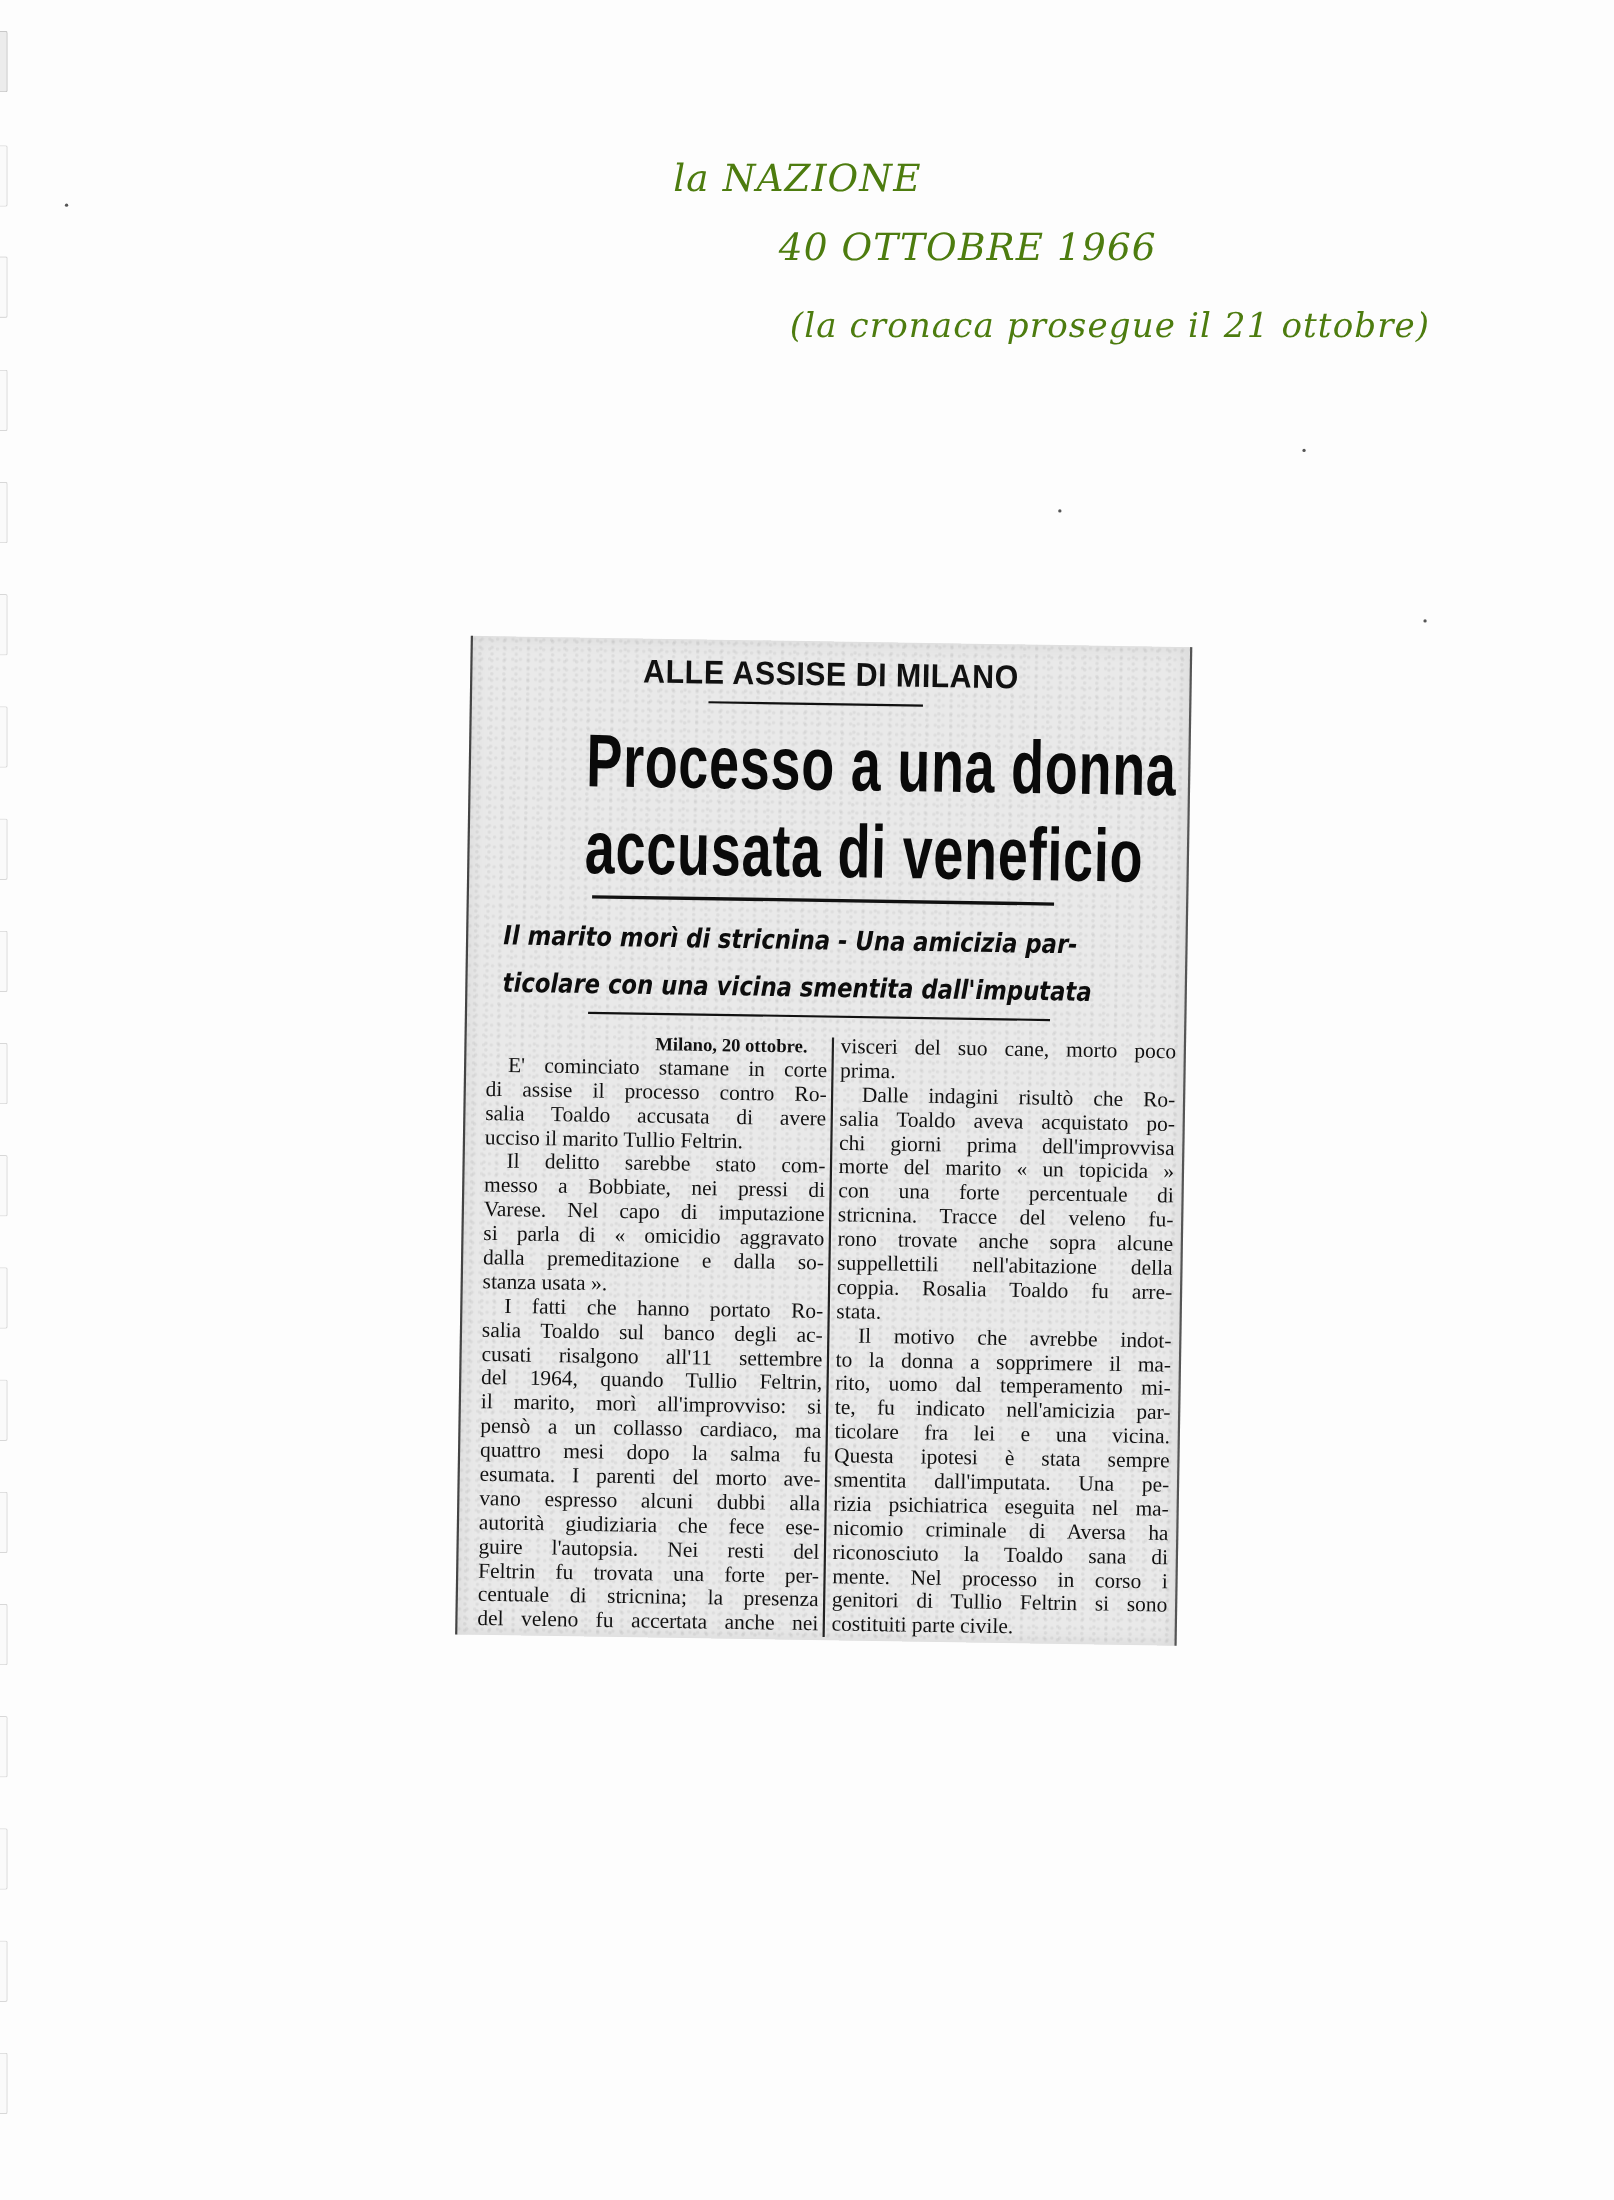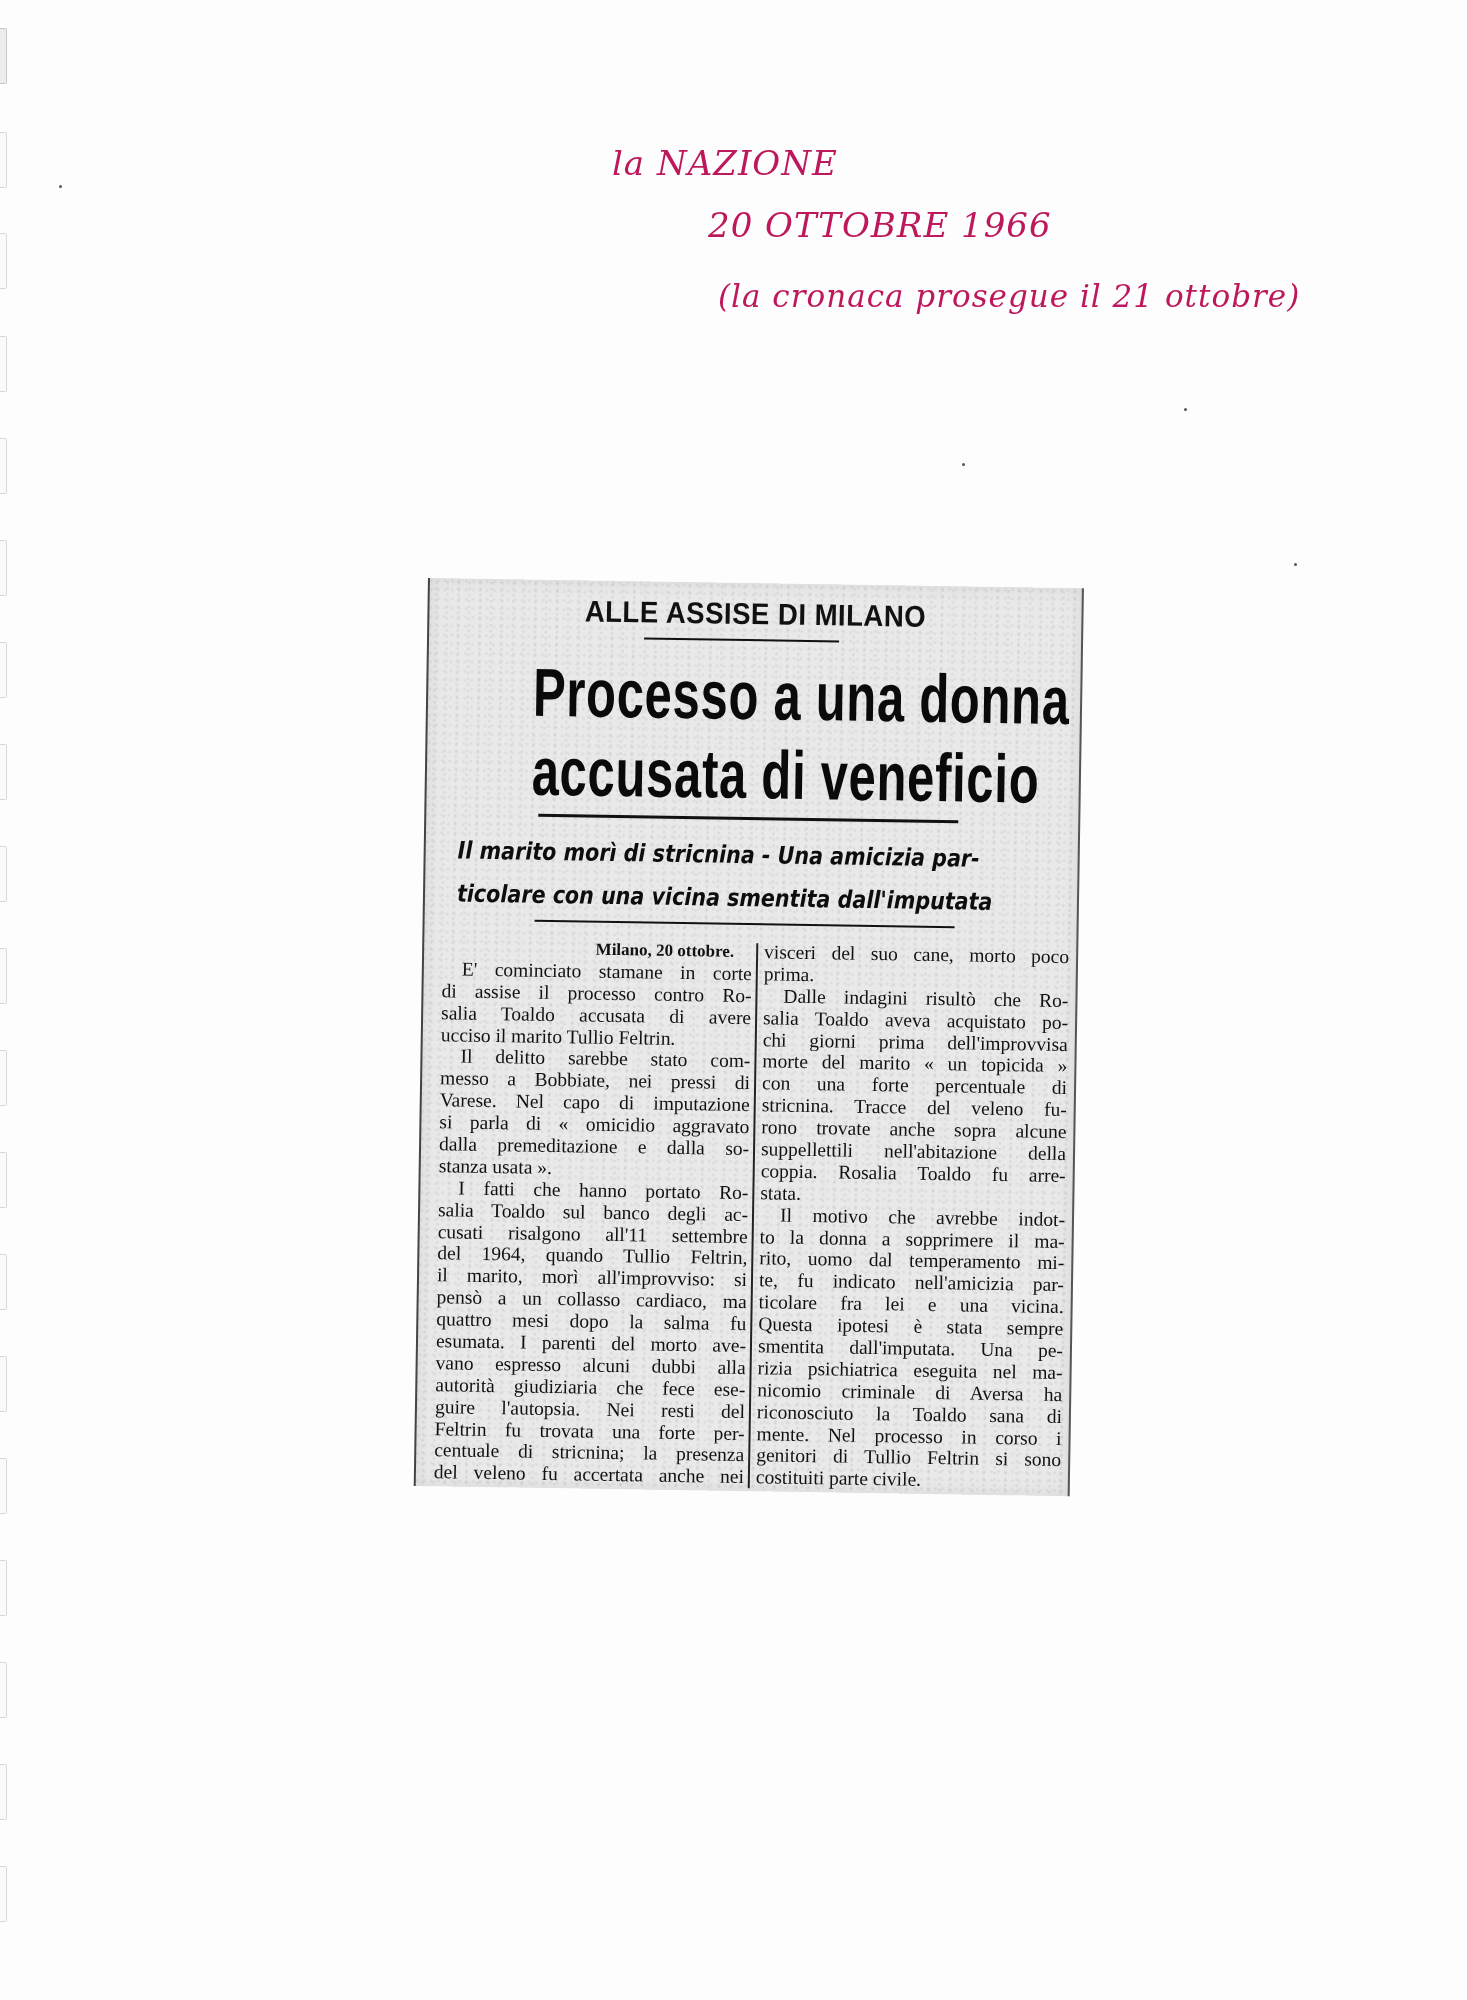--- a/index.html
+++ b/index.html
@@ -10,21 +10,21 @@
   .binder-tab {
     position: absolute; left: -2px; width: 8px; height: 54px;
     border: 1px solid #d8d8d8; border-left: none; border-radius: 0 2px 2px 0;
     background: #fafafa;
   }
   .binder-tab.first { background: #ececec; border-color: #c8c8c8; }
   .speck { position: absolute; width: 3px; height: 3px; background: #555; border-radius: 50%; }
 
   .handwriting {
     position: absolute; font-family: "DejaVu Serif", serif; font-style: italic;
-    color: #be185d; white-space: nowrap; letter-spacing: 1px;
+    color: #4d7c0f; white-space: nowrap; letter-spacing: 1px;
   }
   #hw-paper { left: 612px; top: 143px; font-size: 34px; }
   #hw-date  { left: 708px; top: 205px; font-size: 34px; }
   #hw-note  { left: 690px; top: 278px; font-size: 31px; margin-left: 28px; }
 
   .clipping {
     position: absolute; left: 428px; top: 578px; width: 652px; height: 908px;
     background:
       radial-gradient(circle at 20% 30%, rgba(0,0,0,0.05) 0 1px, transparent 2px) 0 0/7px 9px,
       radial-gradient(circle at 60% 70%, rgba(0,0,0,0.06) 0 1px, transparent 2px) 0 0/11px 6px,
@@ -102,21 +102,21 @@
   <div class="binder-tab" style="top:1662px"></div>
   <div class="binder-tab" style="top:1764px"></div>
   <div class="binder-tab" style="top:1866px"></div>
 </div>
 <div class="speck" style="left:59px;top:185px"></div>
 <div class="speck" style="left:962px;top:463px"></div>
 <div class="speck" style="left:1184px;top:408px"></div>
 <div class="speck" style="left:1294px;top:563px"></div>
 
 <div class="handwriting" id="hw-paper">la NAZIONE</div>
-<div class="handwriting" id="hw-date">20 OTTOBRE 1966</div>
+<div class="handwriting" id="hw-date">40 OTTOBRE 1966</div>
 <div class="handwriting" id="hw-note">(la cronaca prosegue il 21 ottobre)</div>
 
 <div class="clipping">
   <div class="kicker">ALLE ASSISE DI MILANO</div>
   <div class="rule" id="rule-1"></div>
   <div class="headline" id="headline-1">Processo a una donna</div>
   <div class="headline" id="headline-2">accusata di veneficio</div>
   <div class="rule" id="rule-2"></div>
   <div class="subhead" id="subhead-1">Il marito morì di stricnina - Una amicizia par-</div>
   <div class="subhead" id="subhead-2">ticolare con una vicina smentita dall'imputata</div>

